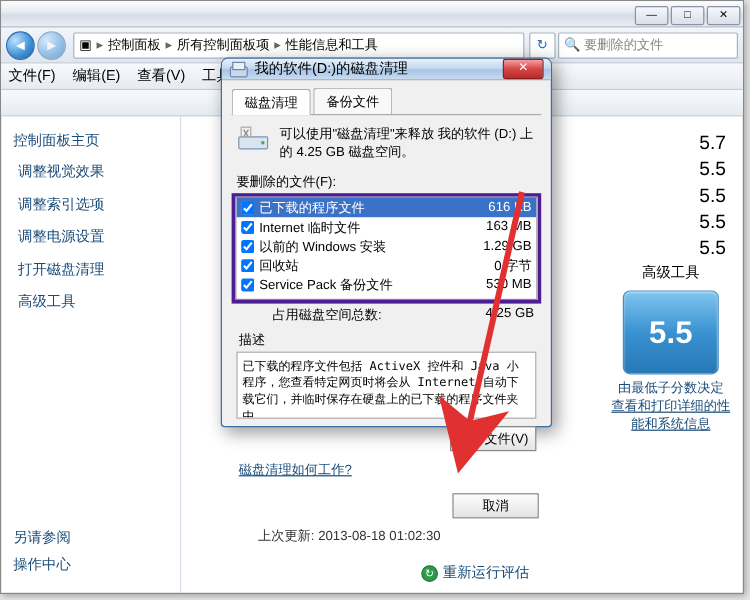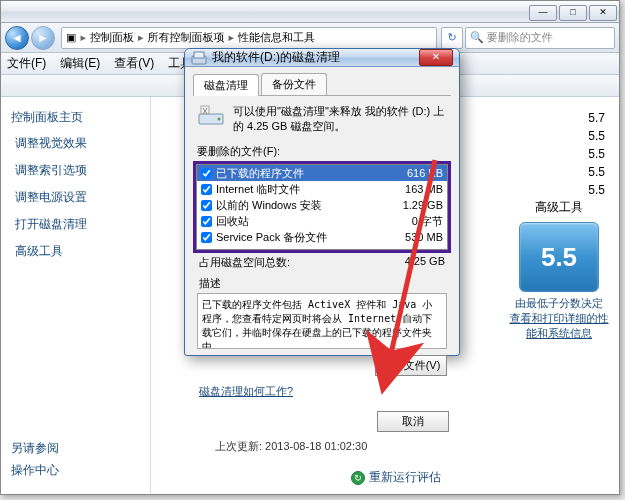--- a/index.html
+++ b/index.html
@@ -19,21 +19,21 @@
 .search-box .mag { color:#2a72b5; margin-right:3px; }
 .menu-bar { height: 22px; background: linear-gradient(to bottom,#f7f9fc,#e6ebf2); border-bottom:1px solid #c4ccd8; display:flex; align-items:center; padding:0 6px; gap:14px; font-size:12px; }
 .menu-bar span { cursor: default; }
 .content-area { display:flex; height: calc(100% - 96px); gap: 44px; }
 .sidebar { width: 150px; border-right:1px solid #d5dde8; padding: 8px 0; }
 .sidebar-title { padding: 4px 10px; font-size:12px; color:#1a4b7a; }
 .sidebar-item { padding: 5px 14px; font-size:12px; color:#1a4b7a; cursor:pointer; }
 .sidebar-bottom { position:absolute; bottom:10px; left:10px; font-size:12px; color:#1a4b7a; }
 .main-pane { flex:1; padding: 10px 16px; position:relative; }
 .right-pane { width: 120px; padding: 12px 8px; text-align:center; }
-.scores-col { font-size:12px; text-align:right; padding-right:6px; }
+.scores-col { font-size:16px; text-align:right; padding-right:6px; }
 .score-row { display:flex; justify-content:flex-end; gap:40px; padding:2px 0; }
 .base-score-label { font-size:12px; margin-bottom:6px; }
 .score-tile { width:80px; height:70px; margin:4px auto; border-radius:6px; background: linear-gradient(to bottom,#7fc4f0,#3a92d0 50%,#2678b6); border:1px solid #4a8cc2; display:flex; align-items:center; justify-content:center; color:#fff; font-size:26px; font-weight:bold; box-shadow: inset 0 1px 2px rgba(255,255,255,0.5); }
 .score-caption { font-size:11px; color:#1a4b7a; margin-top:4px; }
 .detail-link { color:#1a4b7a; font-size:11px; display:block; text-decoration:underline; }
 .rerun-link { position:absolute; bottom:8px; right:14px; font-size:12px; color:#1a4b7a; display:flex; align-items:center; gap:4px; }
 .rerun-link .ico { width:14px;height:14px;border-radius:50%;background:#2a9c4a;border:1px solid #1e7a38;display:inline-flex;align-items:center;justify-content:center;color:#fff;font-size:9px; }
 .last-update { font-size:11px; color:#333; }
 .toolbar-sep { height:22px; background:linear-gradient(to bottom,#f7f9fc,#e6ebf2); border-bottom:1px solid #c4ccd8; }
 
@@ -50,21 +50,21 @@
 .dlg-info { display:flex; gap:8px; padding:8px 4px; font-size:11px; }
 .drive-icon { width:28px; height:24px; flex-shrink:0; }
 .section-label { font-size:11px; margin:2px 4px; }
 .file-list-wrap { border:3px solid #4c1d95; margin:0; }
 .file-list { background:#fff; border:1px solid #888; height:86px; overflow:hidden; }
 .file-row { display:flex; align-items:center; height:16px; padding:0 4px; font-size:11px; font-family: SimSun, monospace; }
 .file-row.sel { background:#3a72c8; color:#fff; }
 .file-row .chk { margin-right:4px; width:11px; height:11px; }
 .file-row .name { flex:1; white-space:nowrap; overflow:hidden; }
 .file-row .size { width:54px; text-align:right; }
-.total-row { display:flex; justify-content:space-between; font-size:11px; padding:2px 6px; }
+.total-row { display:flex; justify-content:space-between; font-size:11px; padding:2px 6px;margin-left:28px; }
 .desc-label { font-size:11px; margin:4px 6px 2px; }
 .desc-box { background:#fff; border:1px solid #aaa; height:56px; margin:0 4px; padding:4px; font-size:10px; font-family:SimSun,monospace; overflow:hidden; }
 .view-files-row { display:flex; justify-content:flex-end; padding:6px 4px; }
 .dlg-btn { min-width:72px; height:21px; font-size:11px; border:1px solid #888; background:linear-gradient(to bottom,#fdfdfd,#e3e3e3); border-radius:0; }
 .howto-link { font-size:11px; color:#1a4b7a; text-decoration:underline; padding:2px 6px; }
 .dlg-footer { display:flex; justify-content:flex-end; gap:8px; padding:6px 10px 10px; }
 .ok-wrap { border:3px solid #e03030; padding:1px; }
 .ok-wrap .dlg-btn { min-width:70px; }
 
 

